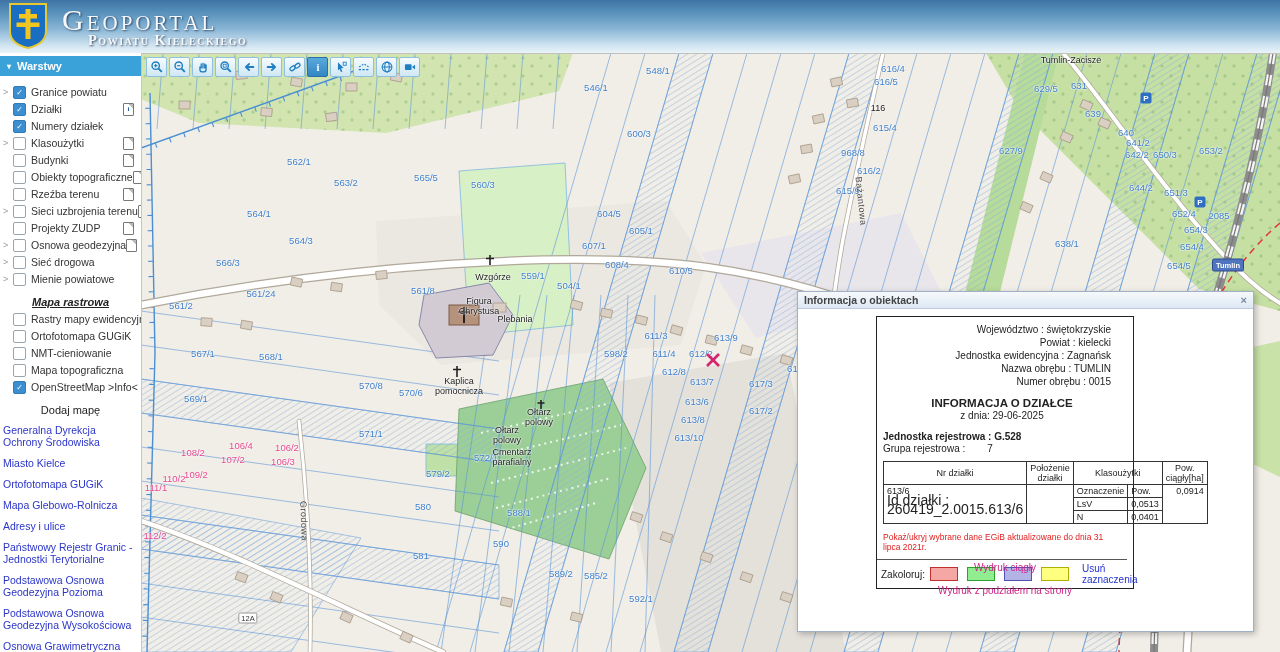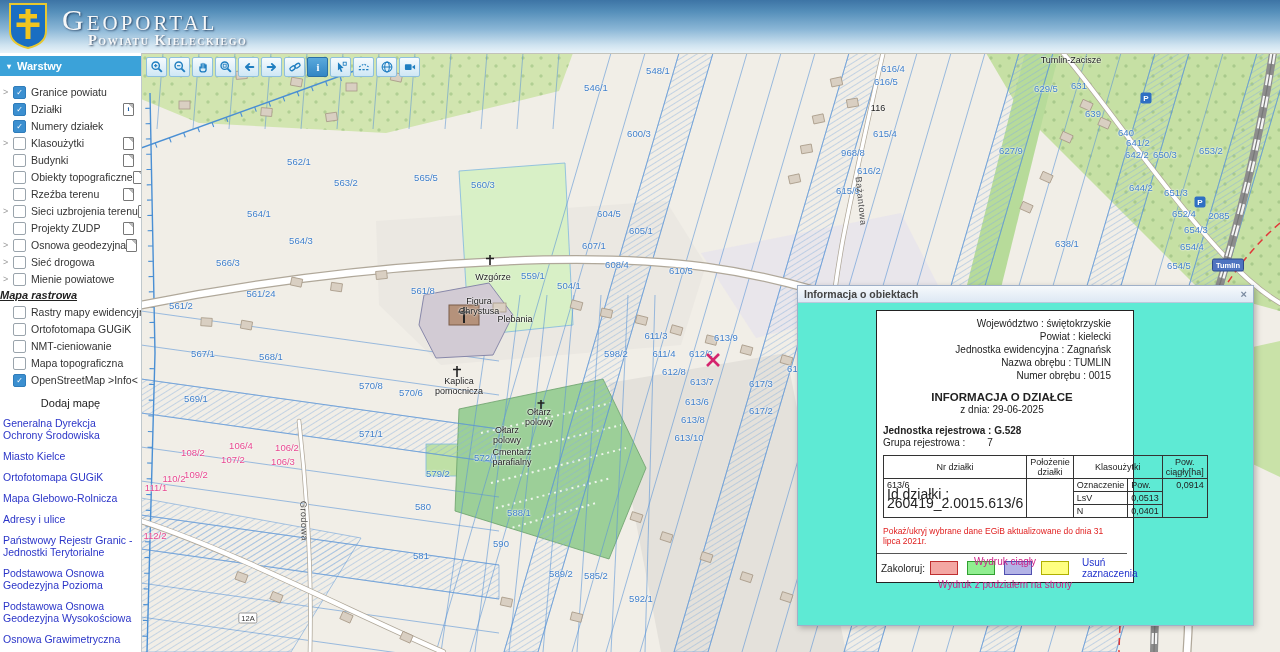--- a/index.html
+++ b/index.html
@@ -26,21 +26,21 @@
   .row{display:flex;align-items:center;height:14px;margin-bottom:3px;padding-left:3px;font-size:10.5px;color:#333;}
   .chev{width:10px;color:#999;font-size:9px;flex:none;}
   .cb{width:11px;height:11px;border:1px solid #9aa4ac;border-radius:2px;background:#fff;flex:none;
       margin-right:5px;font-size:8px;line-height:11px;text-align:center;color:#fff;}
   .cb.on{background:#3b8fd0;border-color:#2f7cba;}
   .ltext{white-space:nowrap;}
   .doc{margin-left:auto;margin-right:7px;width:9px;height:11px;border:1px solid #777;border-radius:1px;flex:none;
        background:linear-gradient(225deg,#bbb 0 3px,#fff 3px);font-family:"Liberation Serif",serif;
        font-size:7px;font-weight:bold;color:#2060a8;text-align:center;line-height:11px;}
   .rheader{font-size:11px;font-weight:bold;font-style:italic;text-decoration:underline;
-    text-align:left;color:#222;margin:3px 0 4px;}
+    text-align:center;color:#222;margin:10px 0 4px;}
   .amheader{font-size:11px;text-align:center;color:#222;margin:10px 0 8px;}
   .slink{display:block;color:#2b35c8;font-size:10.5px;line-height:12px;margin:0 3px 9px 3px;cursor:pointer;}
   
   #map{position:absolute;left:141px;top:53px;width:1139px;height:599px;overflow:hidden;}
   #map svg.base{position:absolute;left:0;top:0;}
   #map-labels{position:absolute;left:0;top:0;width:100%;height:100%;z-index:8;}
   .lbl{position:absolute;transform:translate(-50%,-50%);white-space:nowrap;}
   .lbl-blue{color:#3f7fca;font-size:9.5px;text-shadow:0 0 2px #fff,0 0 2px #fff;}
   .lbl-pink{color:#e8478f;font-size:9.5px;text-shadow:0 0 2px #fff,0 0 2px #fff;}
   .lbl-place{color:#222;font-size:9px;line-height:10px;text-align:center;white-space:pre-line;
@@ -54,21 +54,21 @@
     border-radius:2px;font-size:7.5px;color:#333;padding:0 2px;}
   .xmark{position:absolute;transform:translate(-50%,-50%);width:16px;height:16px;}
   
   #toolbar{position:absolute;left:5px;top:4px;display:flex;gap:2px;z-index:15;}
   .tbtn{width:19px;height:18px;border:1px solid #8fc0dd;border-radius:2px;
     background:linear-gradient(#f6fbfe,#cfe7f5);display:flex;align-items:center;justify-content:center;
     color:#1f7ec0;cursor:pointer;}
   .tbtn svg{width:14px;height:14px;display:block;}
   .tbtn.active{background:linear-gradient(#5aa9dc,#3186c4);border-color:#2a6fa5;color:#fff;}
   
-  #popup{position:absolute;left:656px;top:232px;width:455px;height:339px;background:#5eead4;
+  #popup{position:absolute;left:656px;top:238px;width:455px;height:339px;background:#ffffff;
     border:1px solid #9fb0c8;box-shadow:2px 2px 6px rgba(0,0,0,.25);z-index:30;font-size:10px;color:#222;}
   #popup-title{height:16px;background:linear-gradient(#f6f9fc,#dde8f4);border-bottom:1px solid #bcc8dc;
     display:flex;align-items:center;padding:0 6px;font-size:10.5px;font-weight:bold;color:#444;}
   #popup-close{margin-left:auto;color:#7a8aa0;font-weight:bold;font-size:11px;cursor:pointer;line-height:10px;}
   #whitebox{position:absolute;left:78px;top:24px;width:258px;background:#fff;border:1px solid #222;
     padding:6px 12px 0 6px;box-sizing:border-box;}
   .regline{text-align:right;padding-right:10px;line-height:13px;}
   .pheading{text-align:center;font-weight:bold;font-size:11.5px;margin-top:9px;}
   .pdate{text-align:center;margin-top:1px;}
   .pleft{margin-top:9px;line-height:13px;font-weight:bold;}
@@ -496,21 +496,21 @@
         <span class="lbl lbl-blue" style="left: 561px; top: 328px;">613/7</span>
         <span class="lbl lbl-blue" style="left: 556px; top: 348px;">613/6</span>
         <span class="lbl lbl-blue" style="left: 552px; top: 366px;">613/8</span>
         <span class="lbl lbl-blue" style="left: 548px; top: 384px;">613/10</span>
         <span class="lbl lbl-blue" style="left: 620px; top: 330px;">617/3</span>
         <span class="lbl lbl-blue" style="left: 620px; top: 357px;">617/2</span>
         <span class="lbl lbl-blue" style="left: 658px; top: 315px;">619/1</span>
         <span class="lbl lbl-blue" style="left: 682px; top: 343px;">620/1</span>
         <span class="lbl lbl-blue" style="left: 752px; top: 15px;">616/4</span>
         <span class="lbl lbl-blue" style="left: 745px; top: 28px;">616/5</span>
-        <span class="lbl lbl-blue" style="left: 732px; top: 80px; padding-left: 24px;">615/4</span>
+        <span class="lbl lbl-blue" style="left: 732px; top: 74px; padding-left: 24px;">615/4</span>
         <span class="lbl lbl-blue" style="left: 712px; top: 99px;">968/8</span>
         <span class="lbl lbl-blue" style="left: 728px; top: 117px;">616/2</span>
         <span class="lbl lbl-blue" style="left: 707px; top: 137px;">615/9</span>
         <span class="lbl lbl-blue" style="left: 870px; top: 97px;">627/9</span>
         <span class="lbl lbl-blue" style="left: 905px; top: 35px;">629/5</span>
         <span class="lbl lbl-blue" style="left: 938px; top: 32px;">631</span>
         <span class="lbl lbl-blue" style="left: 952px; top: 60px;">639</span>
         <span class="lbl lbl-blue" style="left: 985px; top: 79px;">640</span>
         <span class="lbl lbl-blue" style="left: 997px; top: 89px;">641/2</span>
         <span class="lbl lbl-blue" style="left: 996px; top: 101px;">642/2</span>

